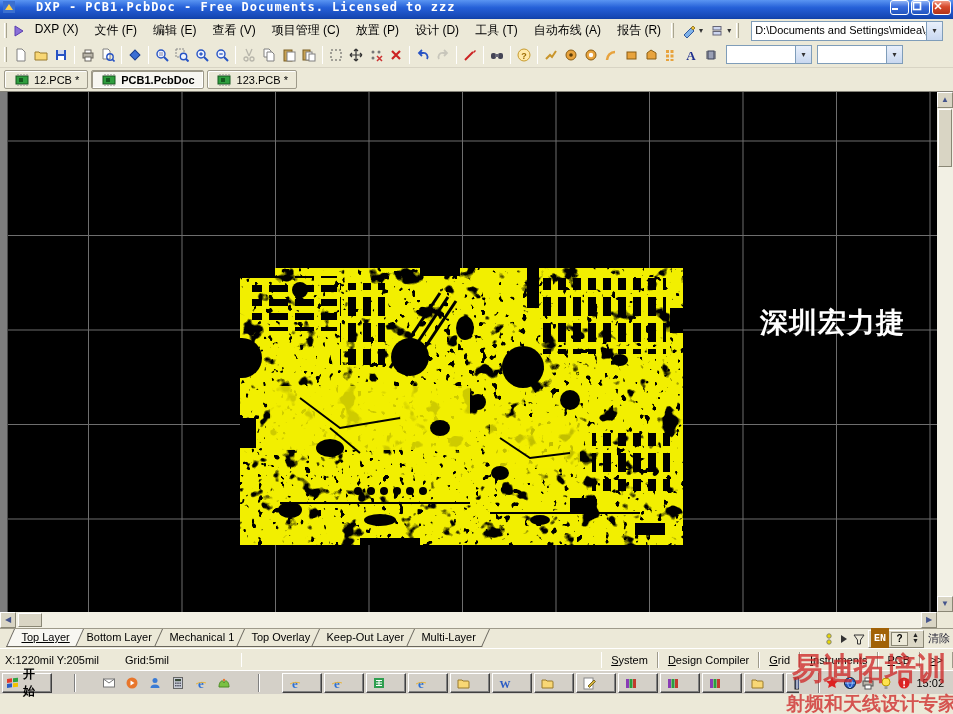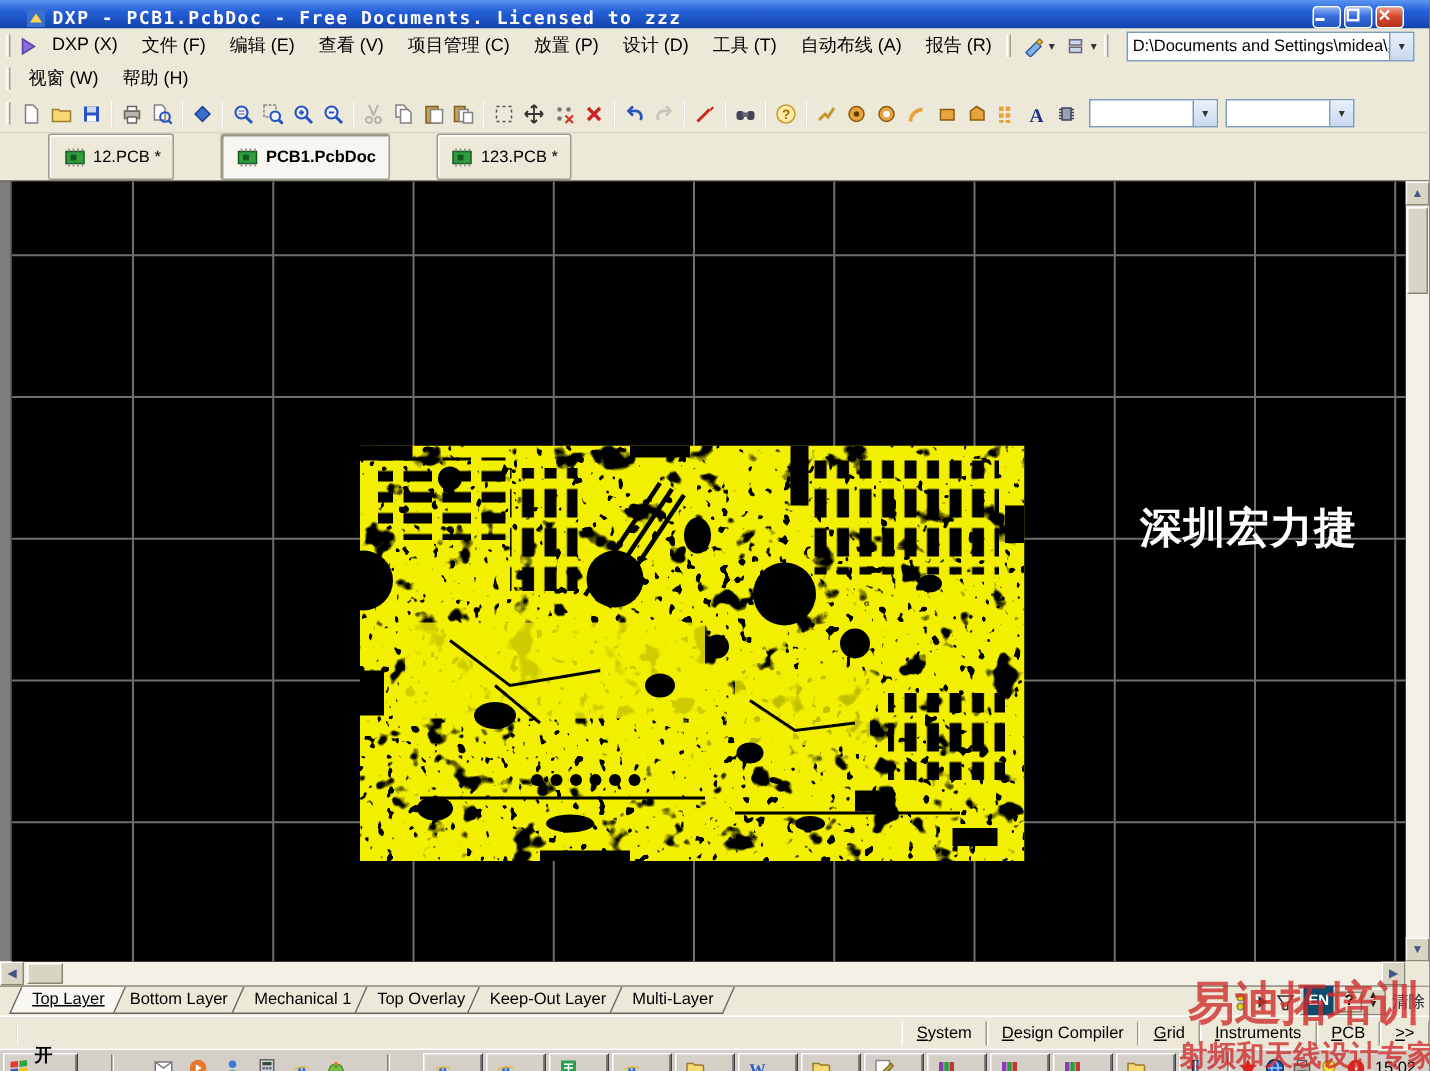--- a/index.html
+++ b/index.html
@@ -2,21 +2,21 @@
 <html style="--grid-color: #6e6e6e; --wm-color: #cf2b2b;"><head>
 <meta charset="utf-8">
 <style>
   * { box-sizing:border-box; margin:0; padding:0; }
   html,body { width:953px; height:714px; }
   body { font-family:"Liberation Sans",sans-serif; font-size:12px; color:#000; overflow:hidden; background:#ece9d8; }
   .screen { position:relative; width:953px; height:714px; display:flex; flex-direction:column; }
 
   
   .titlebar { height:19px; flex:0 0 19px; background:linear-gradient(180deg,#5a95f2 0%,#2560d8 40%,#1648b5 90%,#1040a5 100%);
-              display:flex; align-items:flex-end; padding:0 17px; gap:4px; }
+              display:flex; align-items:flex-start; padding:0 2px; gap:20px; }
   .title-icon { width:14px; height:14px; display:inline-flex; }
   .title-text { flex:1; color:#fff; font-weight:bold; font-family:"DejaVu Sans Mono",monospace; font-size:12px; letter-spacing:1px; white-space:nowrap; overflow:hidden; }
   .win-controls { display:flex; gap:2px; }
   .win-btn { width:19px; height:15px; border:1px solid #fff; border-radius:3px; color:#fff;
              background:linear-gradient(180deg,#8fb3f5,#3a6cdd 45%,#2255c0); font-size:9px; line-height:12px; text-align:center; cursor:default; }
   .win-btn.close { background:linear-gradient(180deg,#f09a86,#d6492c 45%,#b23318); }
 
   
   .menubar { flex:0 0 23px; background:#ece9d8; display:flex; align-items:center; padding:0 2px; white-space:nowrap; }
   .menubar.row2 { flex:0 0 20px; }
@@ -34,22 +34,22 @@
   
   .toolbar { flex:0 0 26px; background:#ece9d8; display:flex; align-items:center; padding:0 2px; border-bottom:1px solid #d8d4c4; }
   .tb-btn { width:20px; height:21px; display:inline-flex; align-items:center; justify-content:center; background:transparent; border:1px solid transparent; }
   .tb-btn.disabled { opacity:.35; filter:grayscale(1); }
   .vsep { width:1px; height:18px; background:#a8a490; border-right:1px solid #fff; margin:0 3px; flex:0 0 auto; }
   .tb-combo { width:86px; height:19px; background:#fff; border:1px solid #7f9db9; margin-left:5px; display:flex; }
   .tb-combo .val { flex:1; }
 
   
   .tabbar { flex:0 0 24px; background:#ece9d8; display:flex; align-items:center; padding:0 4px; gap:3px; border-bottom:1px solid #848278; }
-  .doc-tab { display:flex; align-items:center; gap:4px; height:31px; padding:0 8px; font-size:11px; background:#ece9d8;
-             border:1px solid #9e9a8a; border-radius:2px; box-shadow:inset 1px 1px 0 #fff;margin-left:28px; }
+  .doc-tab { display:flex; align-items:center; gap:4px; height:19px; padding:0 8px; font-size:11px; background:#ece9d8;
+             border:1px solid #9e9a8a; border-radius:2px; box-shadow:inset 1px 1px 0 #fff; }
   .doc-tab.active { background:#f7f6f1; box-shadow:inset 1px 1px 0 #9e9a8a, inset -1px -1px 0 #fff;font-weight:bold; }
   .doc-tab .mini-icon { width:17px; height:13px; }
 
   
   .canvas-zone { flex:0 0 536px; display:flex; flex-direction:column; background:#000; position:relative; }
   .canvas-main { flex:1; display:flex; min-height:0; }
   .left-strip { flex:0 0 8px; background:#7d7d7d; border-right:1px solid #4a4a4a; }
   .viewport { position:relative; flex:1; overflow:hidden; background-color:#000;
      background-image:linear-gradient(var(--grid-color,#6e6e6e) 1px, transparent 1px),
                       linear-gradient(90deg, var(--grid-color,#6e6e6e) 1px, transparent 1px);
@@ -68,21 +68,21 @@
   
   .layerbar { flex:0 0 20px; background:#ece9d8; display:flex; align-items:stretch; padding-left:10px; font-size:11px; border-top:1px solid #9e9a8a; }
   .layer-tab { position:relative; padding:2px 10px 0; margin-right:-5px; background:#ece9d8; border:1px solid #6a675e; border-top:none;
                transform:skewX(-24deg); height:18px; }
   .layer-tab > span { display:inline-block; transform:skewX(24deg); white-space:nowrap; }
   .layer-tab.active { background:#f8f7f2; z-index:2; }
   .layer-tab.active > span { text-decoration:underline; }
   .langbar { margin-left:auto; display:flex; align-items:center; gap:2px; padding-right:1px; }
   .lang-mini { width:14px; height:14px; display:inline-flex; }
   .lang-panel { display:flex; align-items:center; gap:2px; background:#dbd7c6; border:1px solid; border-color:#fff #8a8775 #8a8775 #fff; padding:1px 2px; height:18px; }
-  .en-box { background:#0c4a6e; color:#fff; font-size:10px; font-weight:bold; padding:13px 3px; line-height:12px; }
+  .en-box { background:#a16207; color:#fff; font-size:10px; font-weight:bold; padding:13px 3px; line-height:12px;font-family:Liberation Mono, monospace; }
   .help-key { width:17px; height:14px; background:#ece9d8; border:1px solid #8a8775; font-size:10px; font-weight:bold; text-align:center; line-height:12px; }
   .opt-btn { width:11px; height:14px; font-size:7px; line-height:6px; text-align:center; color:#222; }
   .clear-label { font-size:11px; color:#223; padding:0 2px; white-space:nowrap; }
 
   
   .statusbar { flex:0 0 22px; background:#ece9d8; border-top:1px solid #fff; display:flex; align-items:center; font-size:11px; padding-left:5px; }
   .coords-box { width:230px; display:flex; gap:26px; white-space:nowrap; }
   .sb-divider { width:1px; height:14px; background:#9e9a8a; border-right:1px solid #fff; margin:0 6px; }
   .panel-btns { margin-left:auto; display:flex; align-items:stretch; }
   .panel-btn { padding:2px 9px; background:#ece9d8; border-left:1px solid #fff; border-right:1px solid #9e9a8a; font-size:11px; }
@@ -183,28 +183,20 @@
           <span class="caret">▾</span>
         </span>
       </span>
     <span class="grip"></span>
     <span class="addr-combo">
       <span class="addr-text">D:\Documents and Settings\midea\桌面</span>
       <span class="combo-btn">▾</span>
     </span>
   </div>
 
-  <div class="menubar row2">
-    <span class="grip"></span>
-    <span style="display:flex">
-
-    <span class="menu-item">视窗 (W)</span>
-        <span class="menu-item">帮助 (H)</span>
-      </span>
-  </div>
 
   <div class="toolbar">
     <span class="grip"></span>
     <span style="display:flex;align-items:center">
 
     <span class="tb-btn">
           <span class="mini-icon">
             <svg viewBox="0 0 14 14" width="14" height="14">
               <path d="M3 1h5l3 3v9H3z" fill="#fff" stroke="#808080"></path>
             </svg>
@@ -646,20 +638,24 @@
       <span class="lang-panel">
         <span class="en-box">EN</span>
         <span class="help-key">?</span>
         <span class="opt-btn">▲<br>▼</span>
       </span>
       <span class="clear-label">清除</span>
     </span>
   </div>
 
   <div class="statusbar">
+    <span class="coords-box">
+      <span>X:1220mil Y:205mil</span>
+      <span>Grid:5mil</span>
+    </span>
     <span class="sb-divider"></span>
     <span class="panel-btns">
 
     <span class="panel-btn">
           <span class="fl">System</span>
         </span>
         <span class="panel-btn">
           <span class="fl">Design Compiler</span>
         </span>
         <span class="panel-btn">

